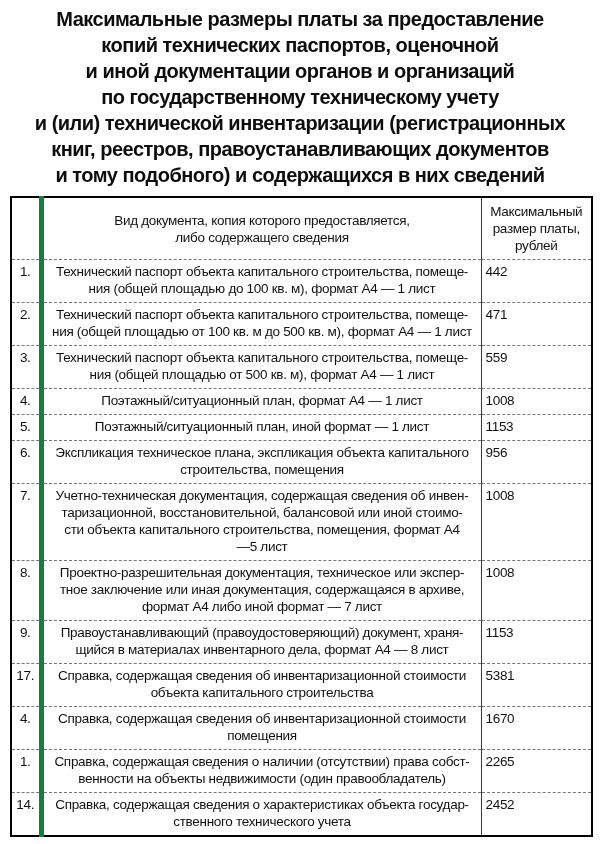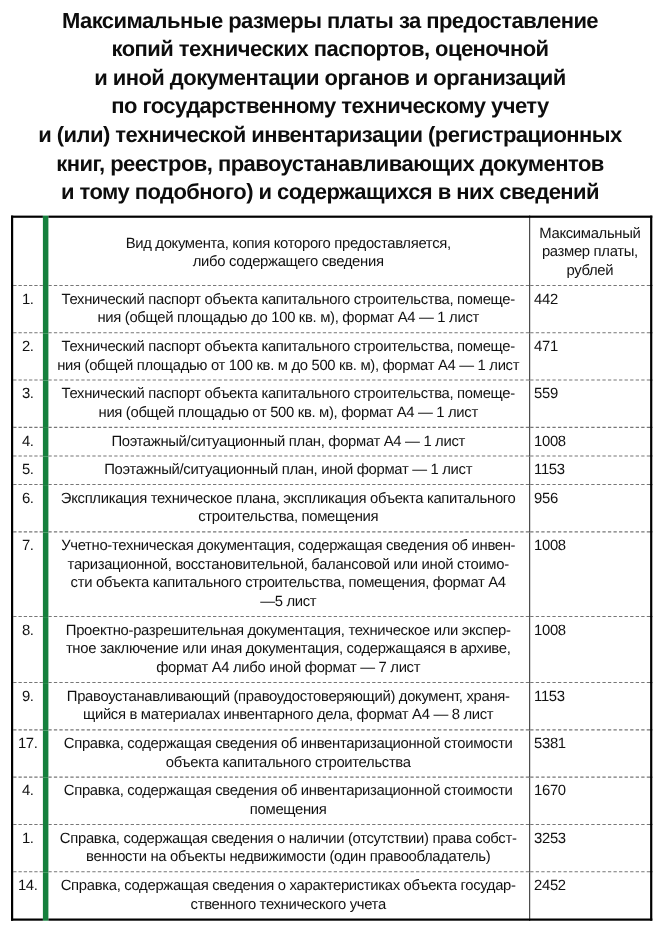--- a/index.html
+++ b/index.html
@@ -171,21 +171,21 @@
         <tr>
           <td class="cell-num">4.</td>
           <td class="cell-desc">Справка, содержащая сведения об инвентаризационной стоимости
 помещения</td>
           <td class="cell-price">1670</td>
         </tr>
         <tr>
           <td class="cell-num">1.</td>
           <td class="cell-desc">Справка, содержащая сведения о наличии (отсутствии) права собст-
 венности на объекты недвижимости (один правообладатель)</td>
-          <td class="cell-price">3253</td>
+          <td class="cell-price">2265</td>
         </tr>
         <tr>
           <td class="cell-num">14.</td>
           <td class="cell-desc">Справка, содержащая сведения о характеристиках объекта государ-
 ственного технического учета</td>
           <td class="cell-price">2452</td>
         </tr>
       </tbody>
   </table>
 

